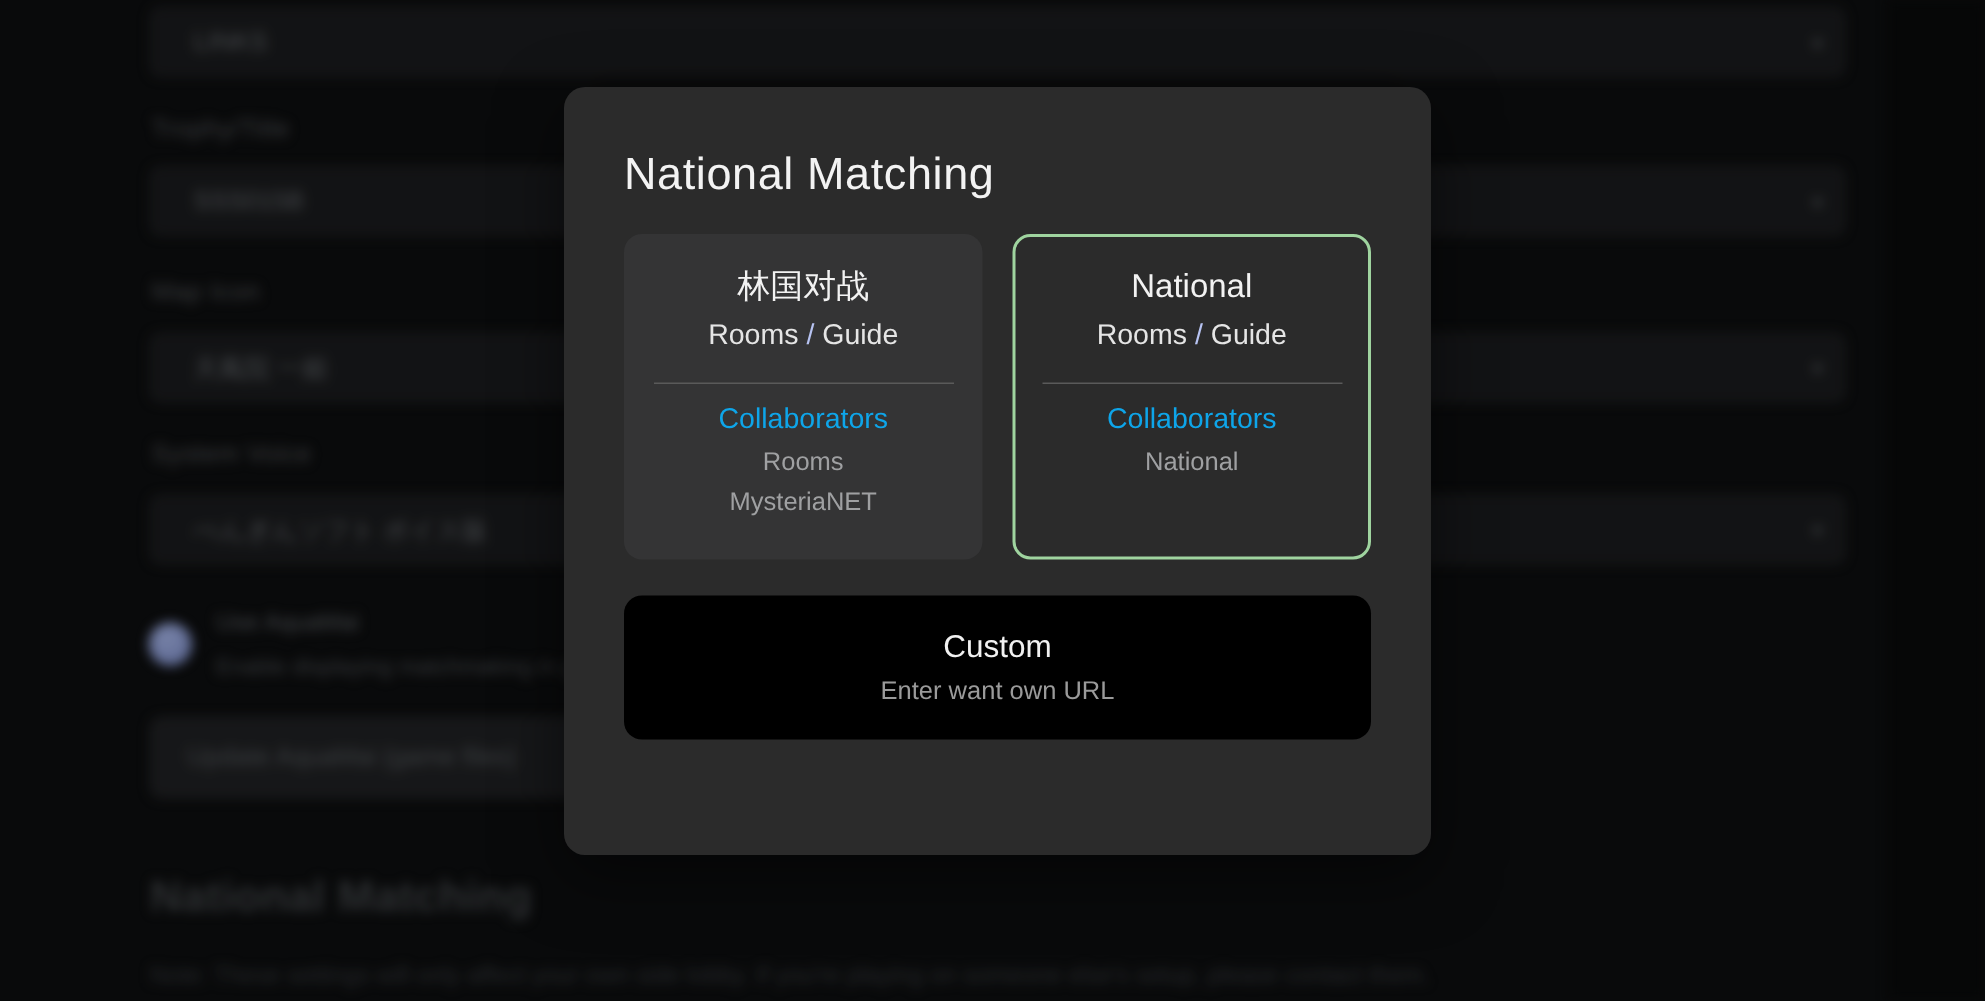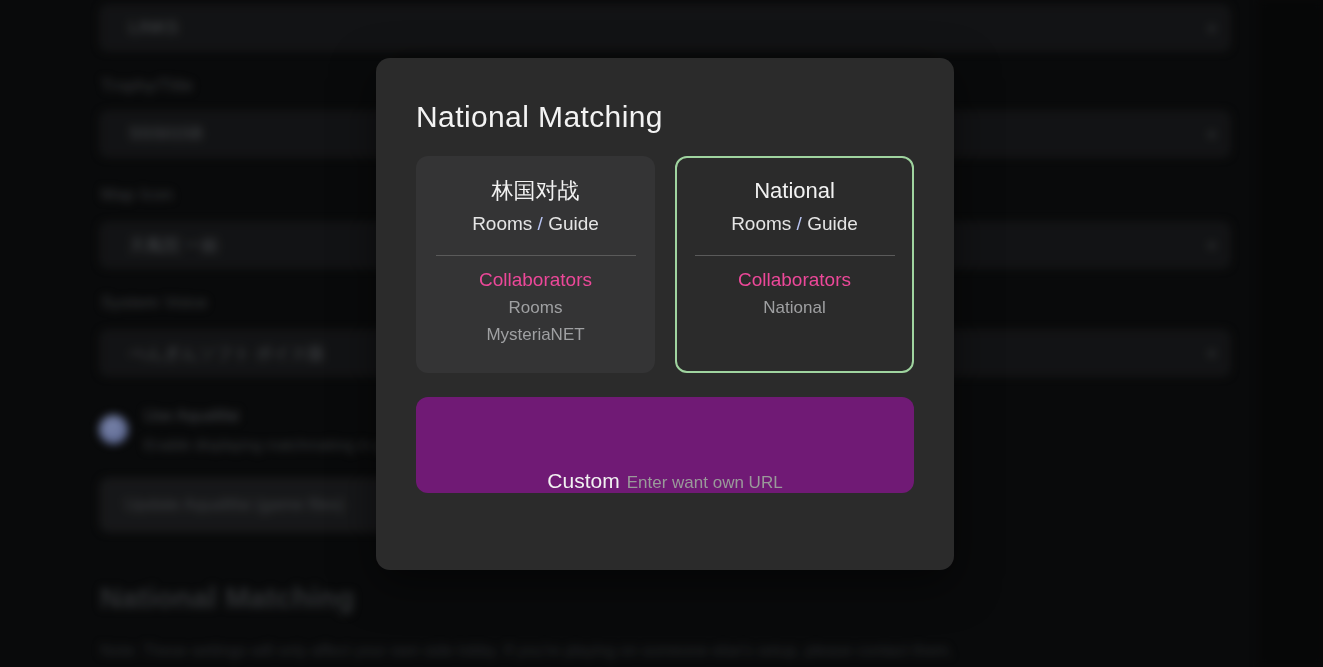--- a/index.html
+++ b/index.html
@@ -46,25 +46,25 @@
   .server-card{
     width:239px;height:217px;box-sizing:border-box;border-radius:12px;
     background:#343435;display:flex;flex-direction:column;align-items:center;
     padding-top:22px;cursor:pointer;
   }
   .server-card.selected{background:transparent;border:2px solid #9fd49f;padding-top:20px;}
   .server-name{font-size:22px;line-height:26px;color:#f2f2f2;}
   .server-links{margin-top:8px;font-size:19px;line-height:24px;color:#b7c3f2;}
   .server-links .lnk{color:#e5e5e5;cursor:pointer;}
   .card-divider{width:200px;height:1px;background:#5a5a5a;margin-top:19px;}
-  .collab-heading{margin-top:12px;font-size:19px;line-height:24px;color:#ec4899;}
+  .collab-heading{margin-top:12px;font-size:19px;line-height:24px;color:#0ea5e9;}
   .collab-name{margin-top:5px;font-size:17px;line-height:22px;color:#9fa0a2;}
   .custom-card{
-    margin-top:24px;height:96px;border-radius:12px;background:#701a75;
-    display:flex;flex-direction:row;align-items:flex-end;justify-content:center;
+    margin-top:24px;height:96px;border-radius:12px;background:#000000;
+    display:flex;flex-direction:column;align-items:center;justify-content:center;
     gap:7px;cursor:pointer;
   }
   .custom-title{font-size:21px;color:#f1f1f1;}
   .custom-subtitle{font-size:17px;color:#9a9a9a;}
 </style>
 </head>
 <body>
 
 <div class="bg-wrap">
 

